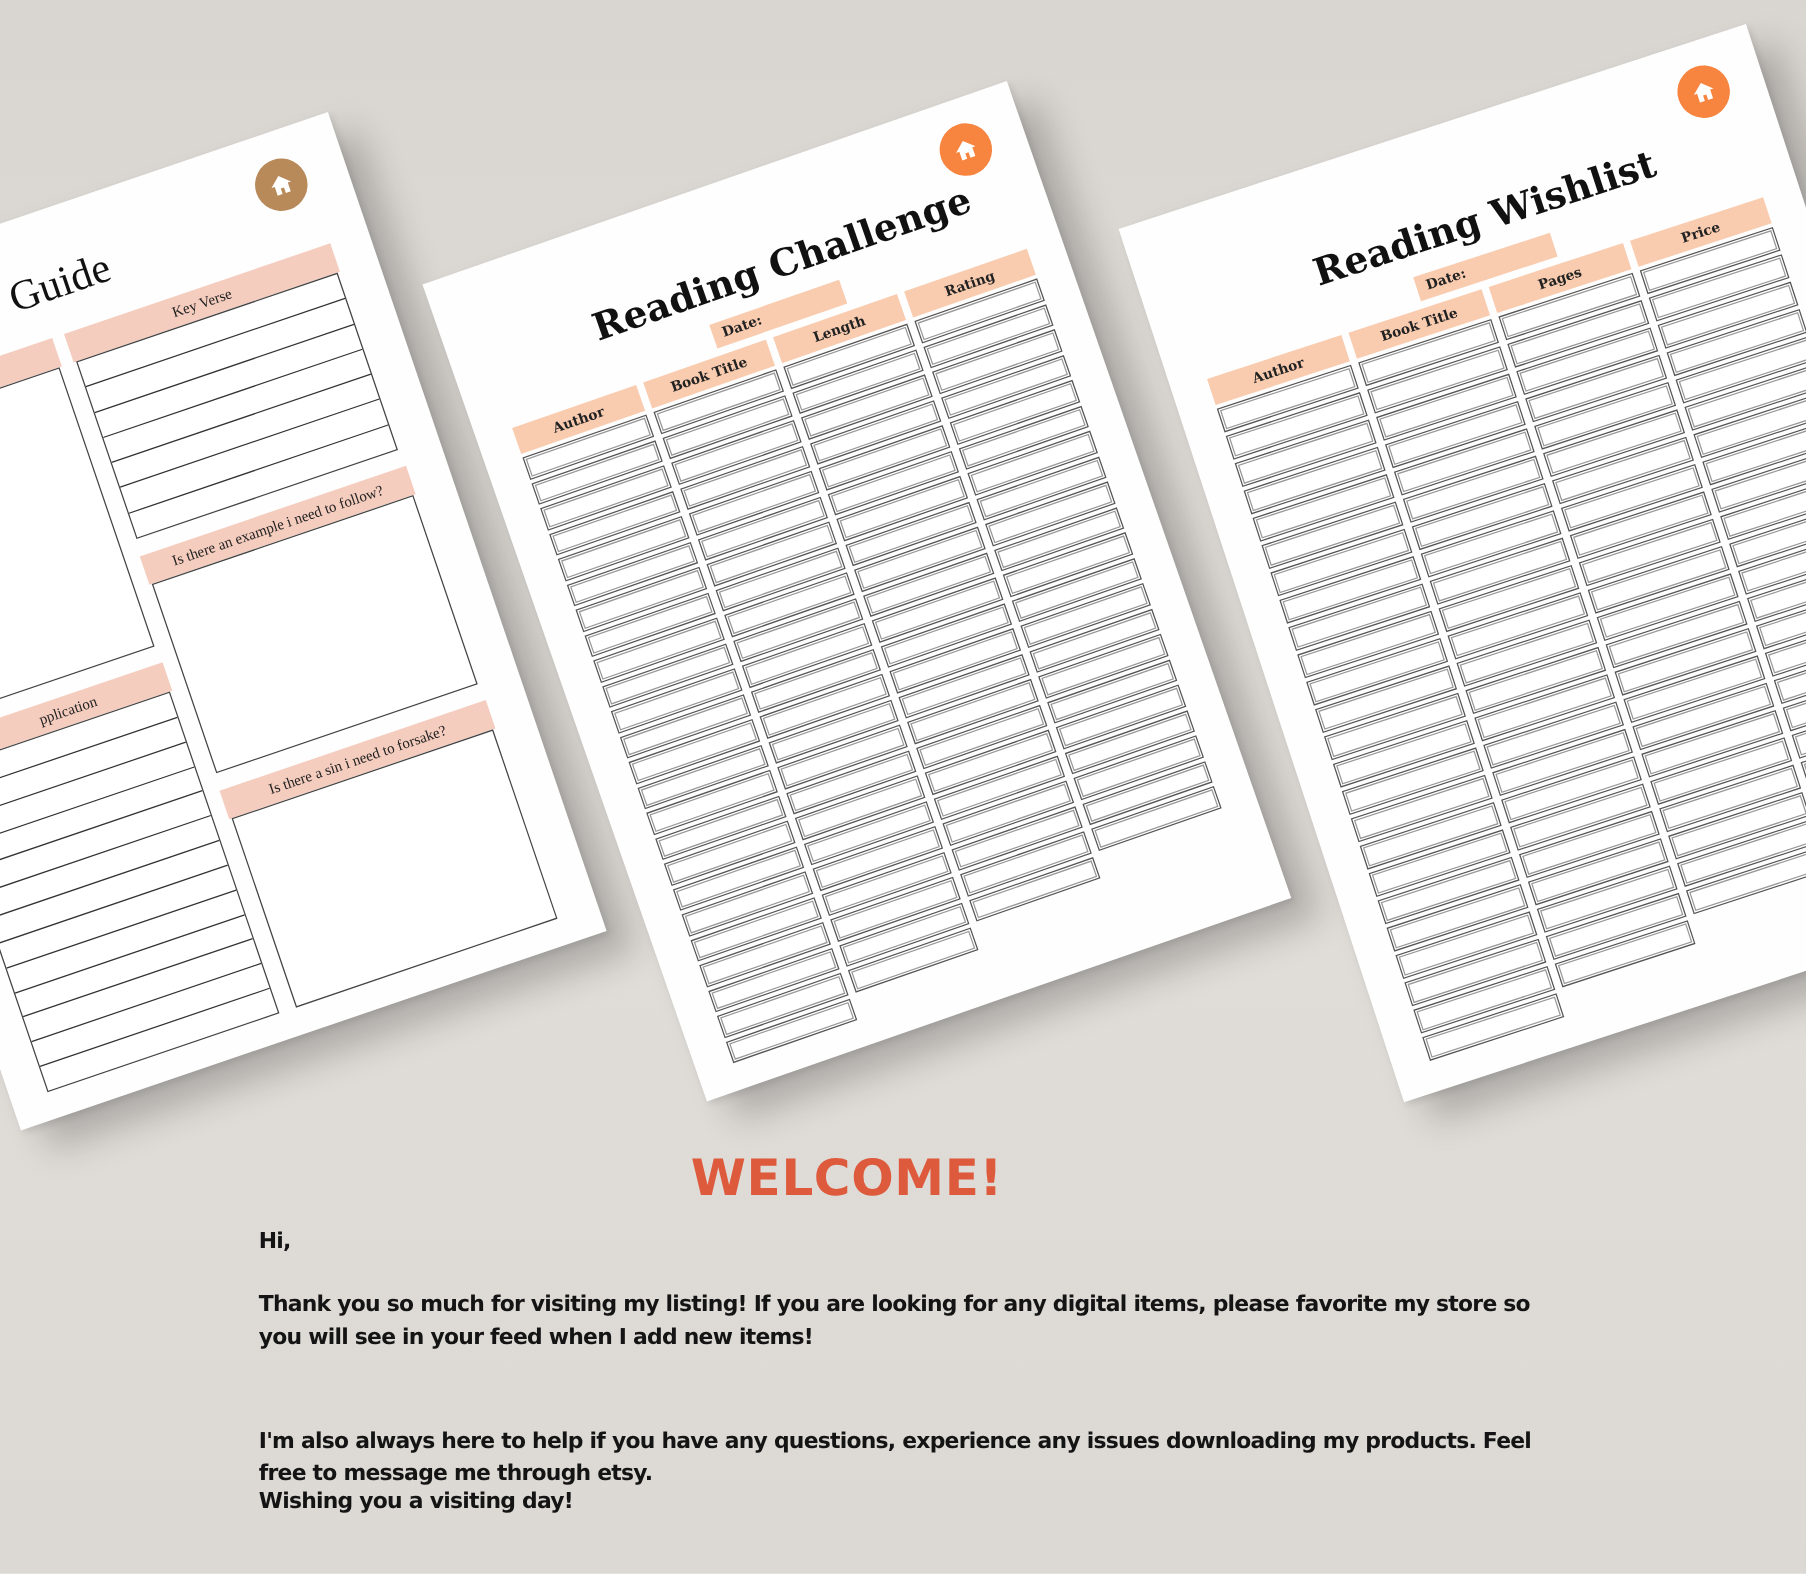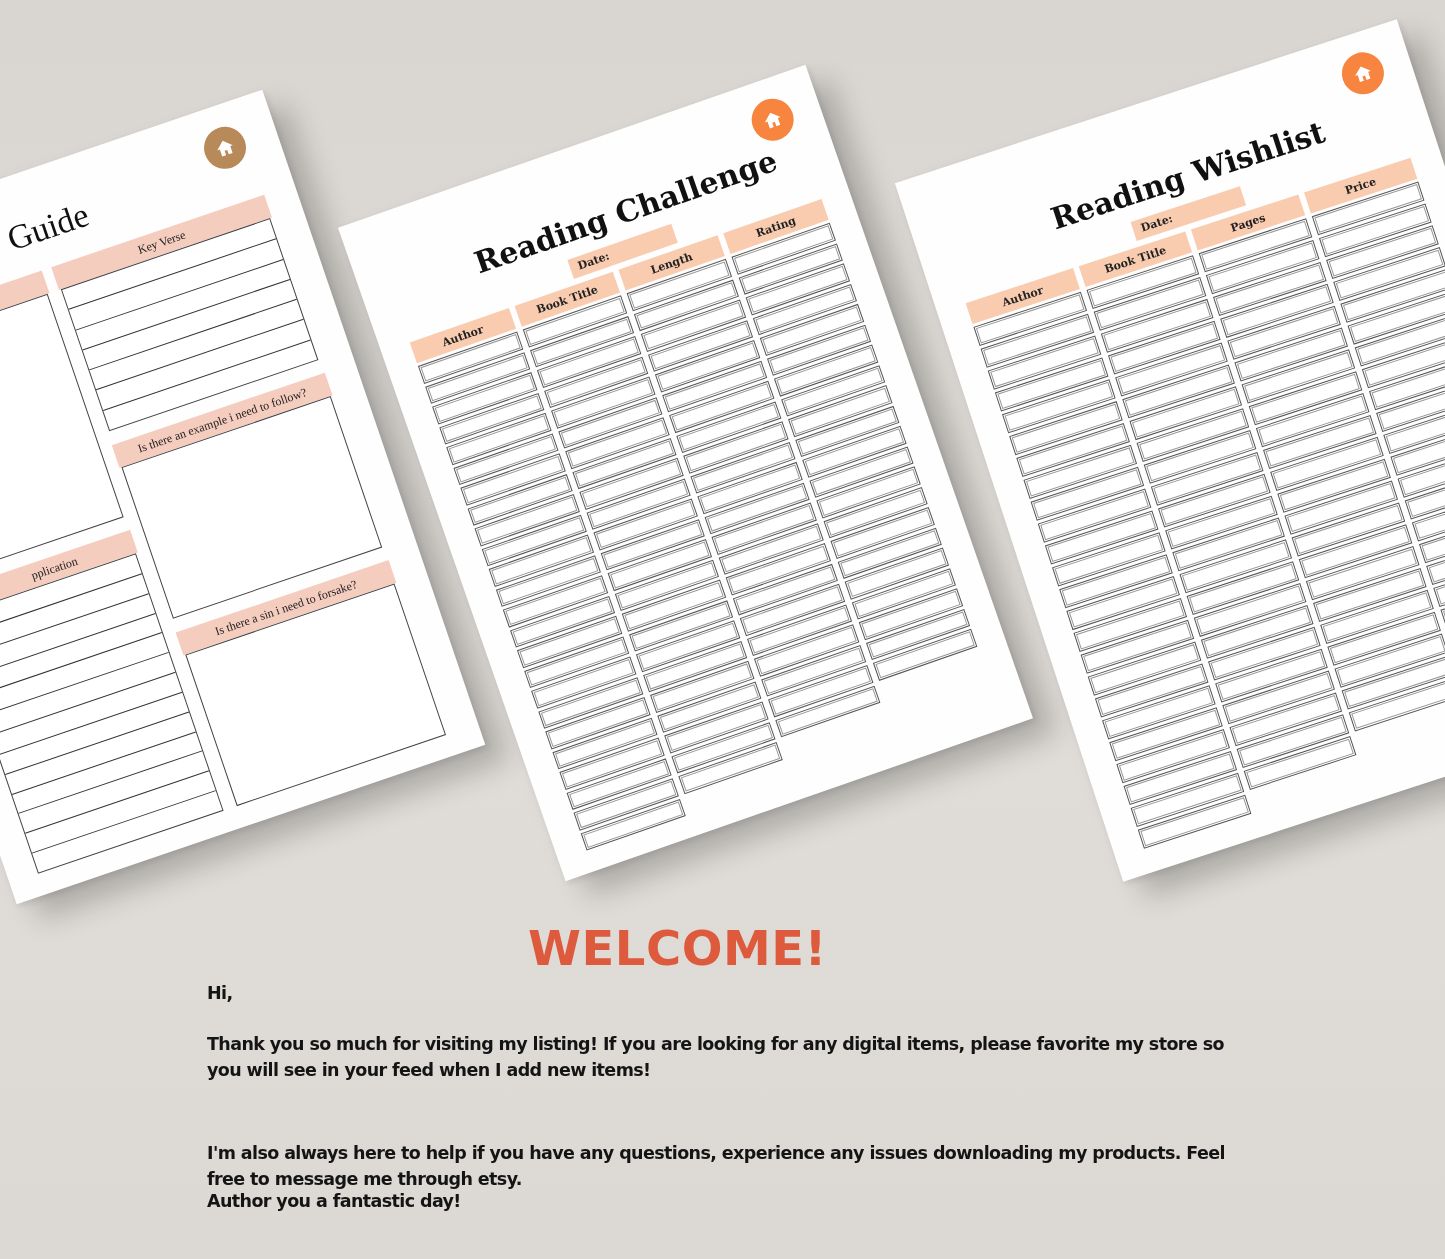--- a/index.html
+++ b/index.html
@@ -80,21 +80,21 @@
   }
   .sg-lines { position: absolute; display: flex; flex-direction: column; }
   .sg-line { border-bottom: 1.5px solid #333; flex: 1; }
 
   .welcome {
     position: absolute;
     left: 0; width: 1355px; top: 920px;
     text-align: center;
     font-family: "DejaVu Sans", sans-serif;
     font-weight: bold;
-    font-size: 48px;
+    font-size: 40px;
     letter-spacing: 0.5px;
     color: #de5a3c;
   }
   .msg {
     position: absolute;
     left: 207px; width: 1050px;
     font-family: "DejaVu Sans", sans-serif;
     font-weight: bold;
     font-size: 17.5px;
     line-height: 26px;
@@ -396,13 +396,13 @@
           <div class="cell" style="height: 20px;"></div>
         </div>
     </div>
   </div>
 </div>
 
 <div class="welcome">WELCOME!</div>
 <div class="msg" style="top:980px;">Hi,</div>
 <div class="msg" style="top:1031px;">Thank you so much for visiting my listing! If you are looking for any digital items, please favorite my store so you will see in your feed when I add new items!</div>
 <div class="msg" style="top:1140px;">I'm also always here to help if you have any questions, experience any issues downloading my products. Feel free to message me through etsy.</div>
-<div class="msg" style="top:1188px;">Author you a fantastic day!</div>
+<div class="msg" style="top:1188px;">Wishing you a visiting day!</div>
 
 </body></html>

